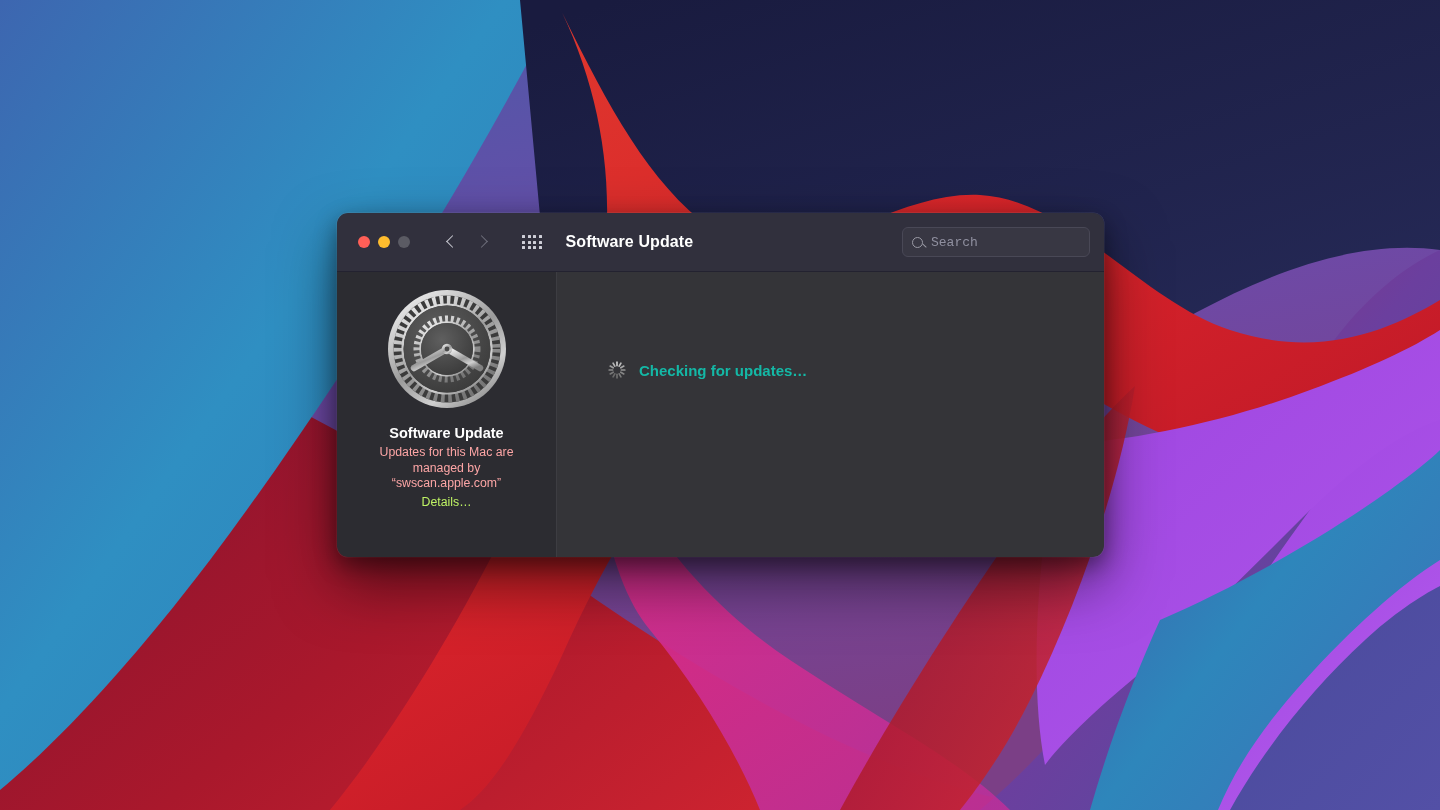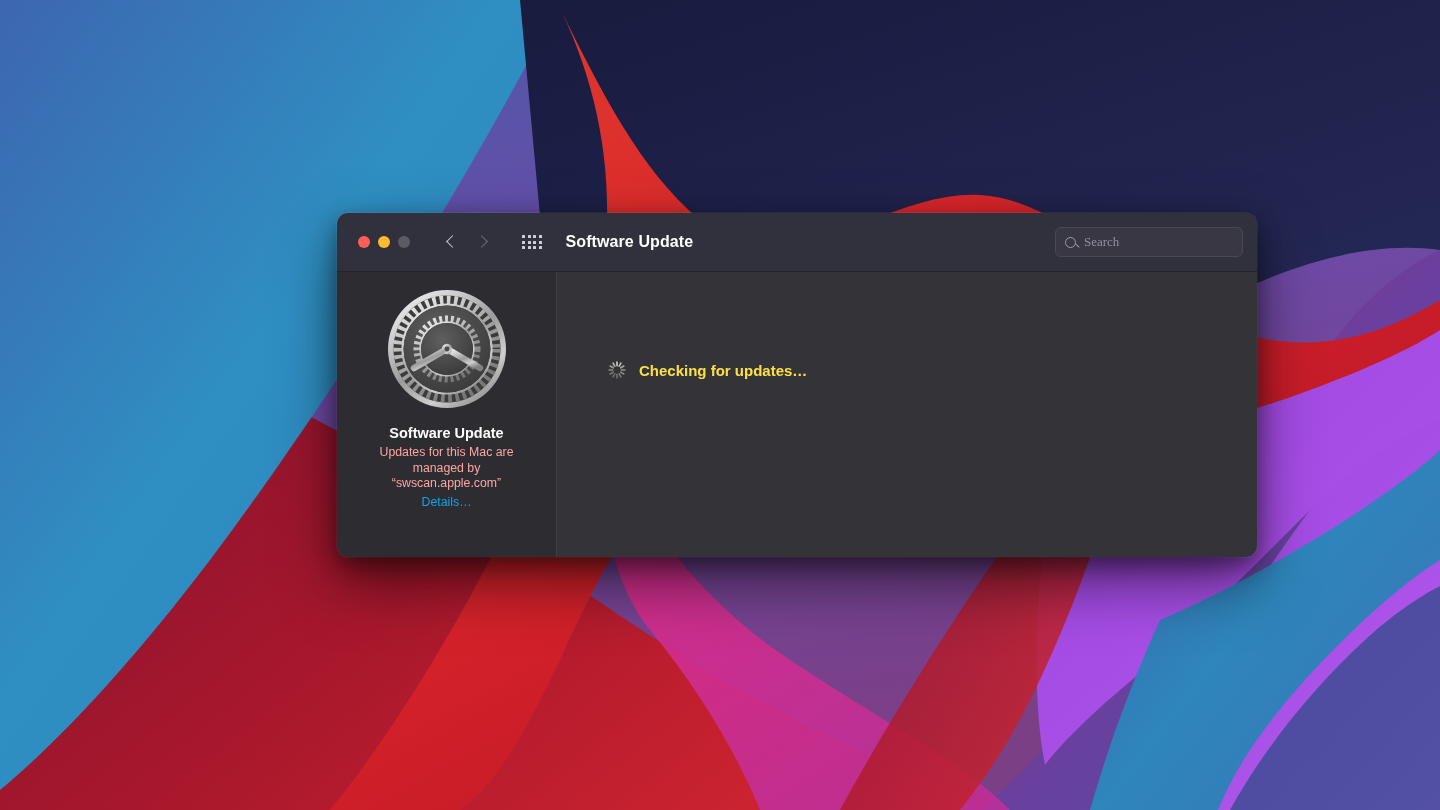--- a/index.html
+++ b/index.html
@@ -15,21 +15,21 @@
     position: absolute; inset: 0;
     width: 1440px; height: 810px;
     overflow: hidden;
   }
   #desktop svg { display: block; width: 1440px; height: 810px; }
 
   
   #window {
     position: absolute;
     left: 337px; top: 213px;
-    width: 920px; height: 344px;
+    width: 767px; height: 344px;
     border-radius: 11px;
     overflow: hidden;
     box-shadow: 0 26px 60px rgba(0,0,0,0.52),
                 0 8px 22px rgba(0,0,0,0.40),
                 0 0 0 0.5px rgba(255,255,255,0.16);
   }
 
   
   #titlebar {
     position: relative;
@@ -104,21 +104,21 @@
   .mag::after {
     content: ""; position: absolute;
     width: 4.5px; height: 1.4px; background: #9b9ba6;
     right: -4px; bottom: 0.3px;
     transform: rotate(42deg);
     border-radius: 1px;
   }
   #search-input {
     border: none; outline: none; background: transparent;
     color: #f0abfc;
-    font-family: Liberation Serif, serif;
+    font-family: Liberation Mono, monospace;
     font-size: 13px;
     margin-left: 8px;
     width: 150px;
   }
   #search-input::placeholder { color: #9090a0; }
 
   
   #body-row { display: flex; height: 285px; }
 
   #sidebar {
@@ -142,39 +142,39 @@
   #sidebar-desc {
     margin-top: 4px;
     width: 160px;
     text-align: center;
     color: #fca5a5;
     font-size: 12.3px;
     line-height: 15.5px;
   }
   #details-link {
     margin-top: 3px;
-    color: #0ea5e9;
+    color: #bef264;
     font-size: 12.3px;
   }
 
   #content {
     flex: 1;
     background: #343438;
     position: relative;
   }
 
   #status-row {
     position: absolute;
     left: 50px; top: 88px;
     display: flex; align-items: center;
   }
   #spinner { width: 20px; height: 20px; flex: none; }
   #status-text {
     margin-left: 12px;
-    color: #fde047;
+    color: #14b8a6;
     font-size: 15px;
     font-weight: bold;
   }
 
   #footer-row {
     position: absolute;
     left: 0; right: 0; bottom: 0;
     height: 62px;
     display: flex;
     align-items: center;

